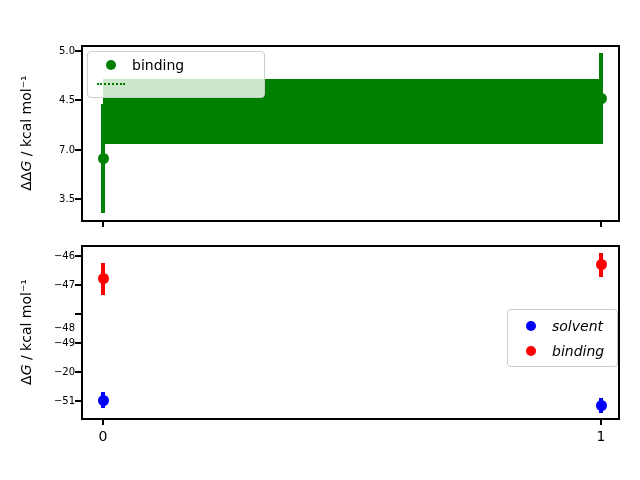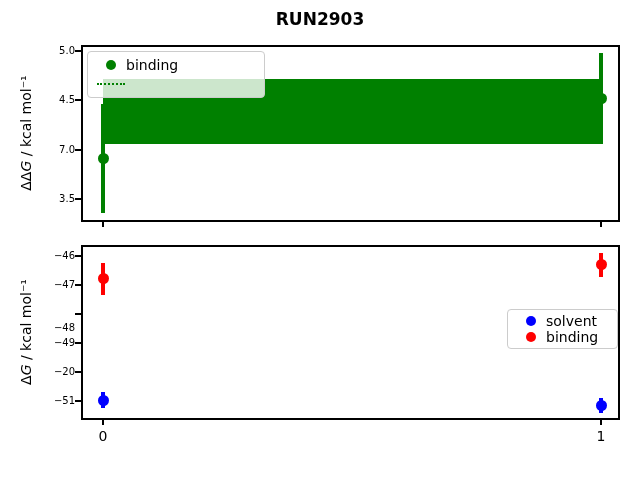--- a/index.html
+++ b/index.html
@@ -49,42 +49,41 @@
     flex-direction: column;
     justify-content: space-around;
   }
   .lg-row { display: flex; align-items: center; height: 20px; }
   .lg-handle { width: 30px; display: flex; justify-content: center; align-items: center; }
   .lg-dot { width: 10px; height: 10px; border-radius: 50%; }
   .lg-dot.green { background: #008000; }
   .lg-dot.blue  { background: #0000ff; }
   .lg-dot.red   { background: #ff0000; }
   .lg-dotline { width: 28px; height: 0; border-top: 2px dotted #008000; }
-  .lg-label { font-size: 14px; white-space: nowrap; }
+  .lg-label { margin-left: 6px; font-size: 14px; white-space: nowrap; }
   .tick-label-y {
     position: absolute;
     width: 38px;
     text-align: right;
     font-size: 10px;
     line-height: 17px;
   }
   .tick-label-x {
     position: absolute;
     width: 40px;
     text-align: center;
     font-size: 14px;
     line-height: 17px;
   }
 </style>
 </head>
 <body>
 
 <div id="fig">
 
-  <div class="fig-title">RUN2903</div>
 
   <div class="ylabel" style="left:26px; top:133px;"><span>ΔΔ</span><span class="var">G</span><span> / kcal mol⁻¹</span></div>
 
   <div class="ylabel" style="left:26px; top:332px;"><span>Δ</span><span class="var">G</span><span> / kcal mol⁻¹</span></div>
 
 
   <div id="layers">
       <div class="axes-border" style="position: absolute; left: 81px; top: 45px; width: 539px; height: 177px;"></div>
       <div style="position: absolute; left: 103px; top: 78.664px; width: 498px; height: 65.208px; background: rgb(0, 128, 0);"></div>
       <div style="position: absolute; left: 101px; top: 104.352px; width: 4px; height: 108.68px; background: rgb(0, 128, 0);"></div>
@@ -135,21 +134,21 @@
         </span>
       <span class="lg-label">binding</span>
     </div>
     <div class="lg-row">
       <span class="lg-handle">
           <span class="lg-dotline"></span>
         </span>
     </div>
   </div>
 
-  <div class="legend" style="left:507px; top:309px; width:111px; height:40px;">
+  <div class="legend" style="left:507px; top:309px; width:111px; height:58px;font-style:italic;">
     <div class="lg-row">
       <span class="lg-handle">
           <span class="lg-dot blue"></span>
         </span>
       <span class="lg-label">solvent</span>
     </div>
     <div class="lg-row">
       <span class="lg-handle">
           <span class="lg-dot red"></span>
         </span>

